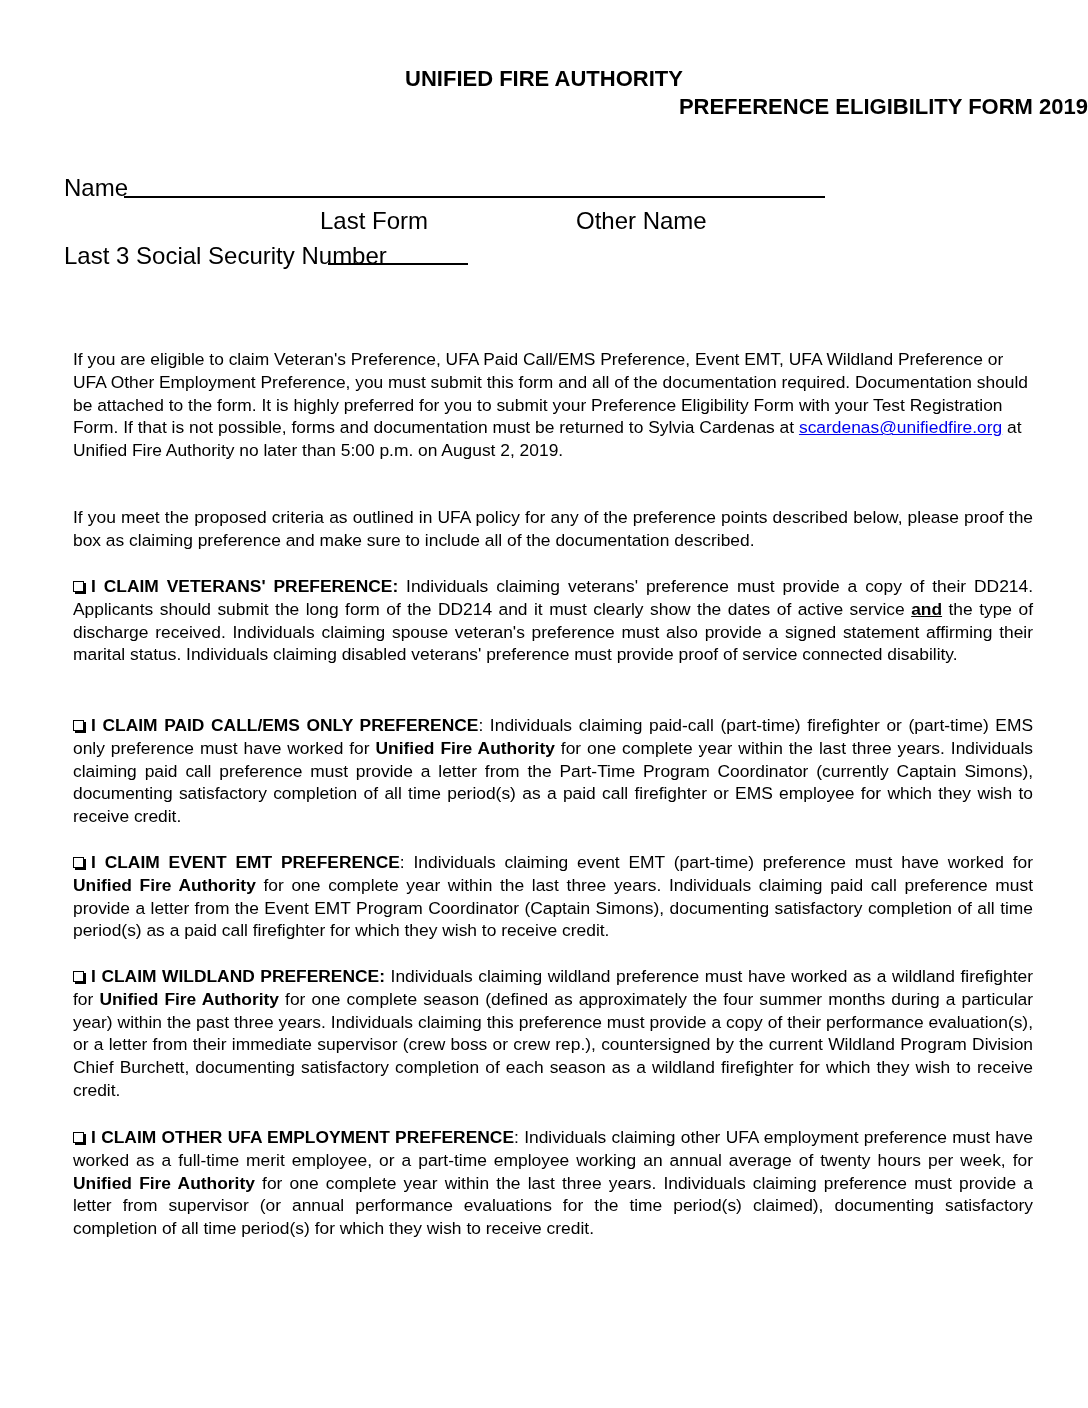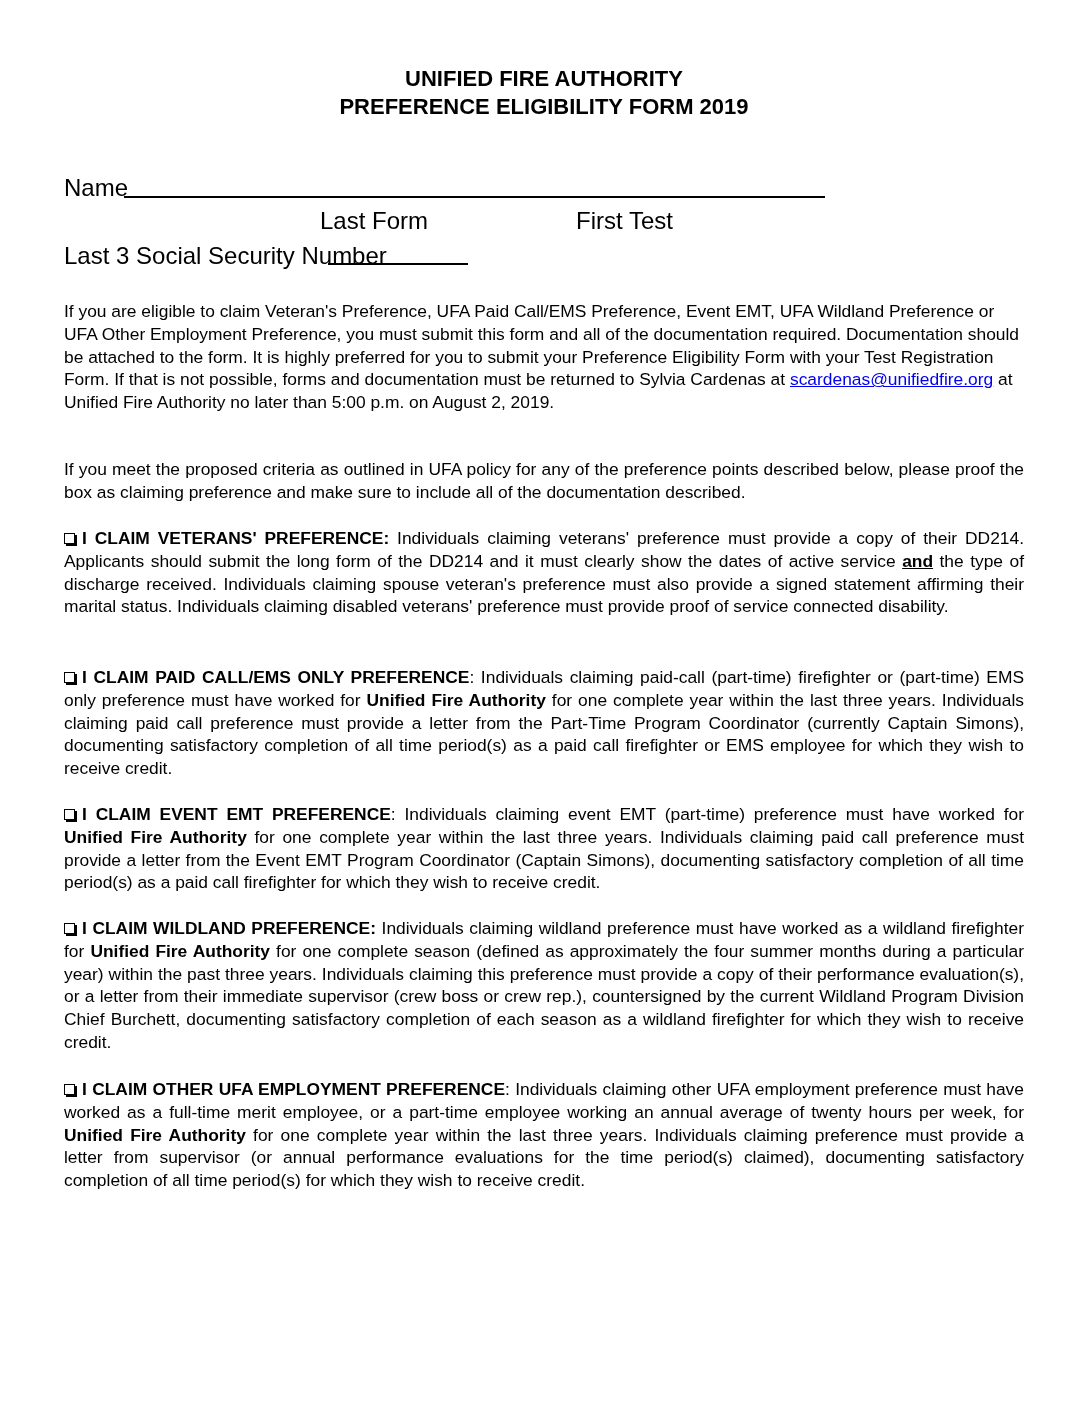--- a/index.html
+++ b/index.html
@@ -1,41 +1,41 @@
 <!DOCTYPE html>
 <html><head>
   <meta charset="utf-8">
   <style>
     html, body { margin: 0; padding: 0; background: #ffffff; }
     body { width: 1088px; height: 1408px; position: relative; overflow: hidden;
            font-family: "Liberation Sans", sans-serif; color: #000; }
     .title { position: absolute; left: 0; width: 1088px; text-align: center;
              font-weight: bold; font-size: 22px; line-height: 28px; }
     #t1 { top: 65px; }
-    #t2 { top: 93px; }
+    #t2 { top: 93px; text-align: right; }
     .abs { position: absolute; font-size: 24px; line-height: 22px; white-space: nowrap; }
     .line { position: absolute; border-bottom: 2px solid #000; height: 0; }
-    .para { position: absolute; left: 64px; width: 960px; font-size: 17.4px; line-height: 22.8px; }
+    .para { position: absolute; left: 73px; width: 960px; font-size: 17.4px; line-height: 22.8px; margin-top: 48px; }
     .just { text-align: justify; }
     .para a { color: #0000ee; text-decoration: underline; }
     .cb { display: inline-block; width: 11px; height: 11px; border: 1.6px solid #000;
           box-shadow: 2px 2px 0 #000; margin-right: 7px; vertical-align: 0px; box-sizing: border-box; }
     b { font-weight: bold; }
     u { text-decoration: underline; }
   </style>
 </head>
 <body>
 
 <div class="title" id="t1">UNIFIED FIRE AUTHORITY</div>
 <div class="title" id="t2">PREFERENCE ELIGIBILITY FORM 2019</div>
 
 <div class="abs" style="left:64px;top:177px;">Name</div>
 <div class="line" style="left:124px;top:196px;width:701px;"></div>
 <div class="abs" style="left:320px;top:210px;">Last Form</div>
-<div class="abs" style="left:576px;top:210px;">First Test</div>
+<div class="abs" style="left:576px;top:210px;">Other Name</div>
 <div class="abs" style="left:64px;top:245px;">Last 3 Social Security Number</div>
 <div class="line" style="left:328px;top:263px;width:140px;"></div>
 
 <div class="para" style="top:300px;"><span>If you are eligible to claim Veteran's Preference, UFA Paid Call/EMS Preference, Event EMT, UFA Wildland Preference or UFA Other Employment Preference, you must submit this form and all of the documentation required. Documentation should be attached to the form.  It is highly preferred for you to submit your Preference Eligibility Form with your Test Registration Form.  If that is not possible, forms and documentation must be returned to Sylvia Cardenas at </span><a>scardenas@unifiedfire.org</a><span> at Unified Fire Authority no later than 5:00 p.m. on August 2, 2019.</span></div>
 
 <div class="para just" style="top:458px;">If you meet the proposed criteria as outlined in UFA policy for any of the preference points described below, please proof the box as claiming preference and make sure to include all of the documentation described.</div>
 
 <div class="para just" style="top:527px;"><span class="cb"></span><b>I CLAIM VETERANS' PREFERENCE:</b><span>  Individuals claiming veterans' preference must provide a copy of their DD214.  Applicants should submit the long form of the DD214 and it must clearly show the dates of active service </span><b><u>and</u></b><span> the type of discharge received.  Individuals claiming spouse veteran's preference must also provide a signed statement affirming their marital status.  Individuals claiming disabled veterans' preference must provide proof of service connected disability.</span></div>
 
 <div class="para just" style="top:666px;"><span class="cb"></span><b>I CLAIM PAID CALL/EMS ONLY PREFERENCE</b><span>:</span><span>  Individuals claiming paid-call (part-time) firefighter or (part-time) EMS only preference must have worked for </span><b>Unified Fire Authority</b><span> for one complete year within the last three years.  Individuals claiming paid call preference must provide a letter from the Part-Time Program Coordinator (currently Captain Simons), documenting satisfactory completion of all time period(s) as a paid call firefighter or EMS employee for which they wish to receive credit.</span></div>

